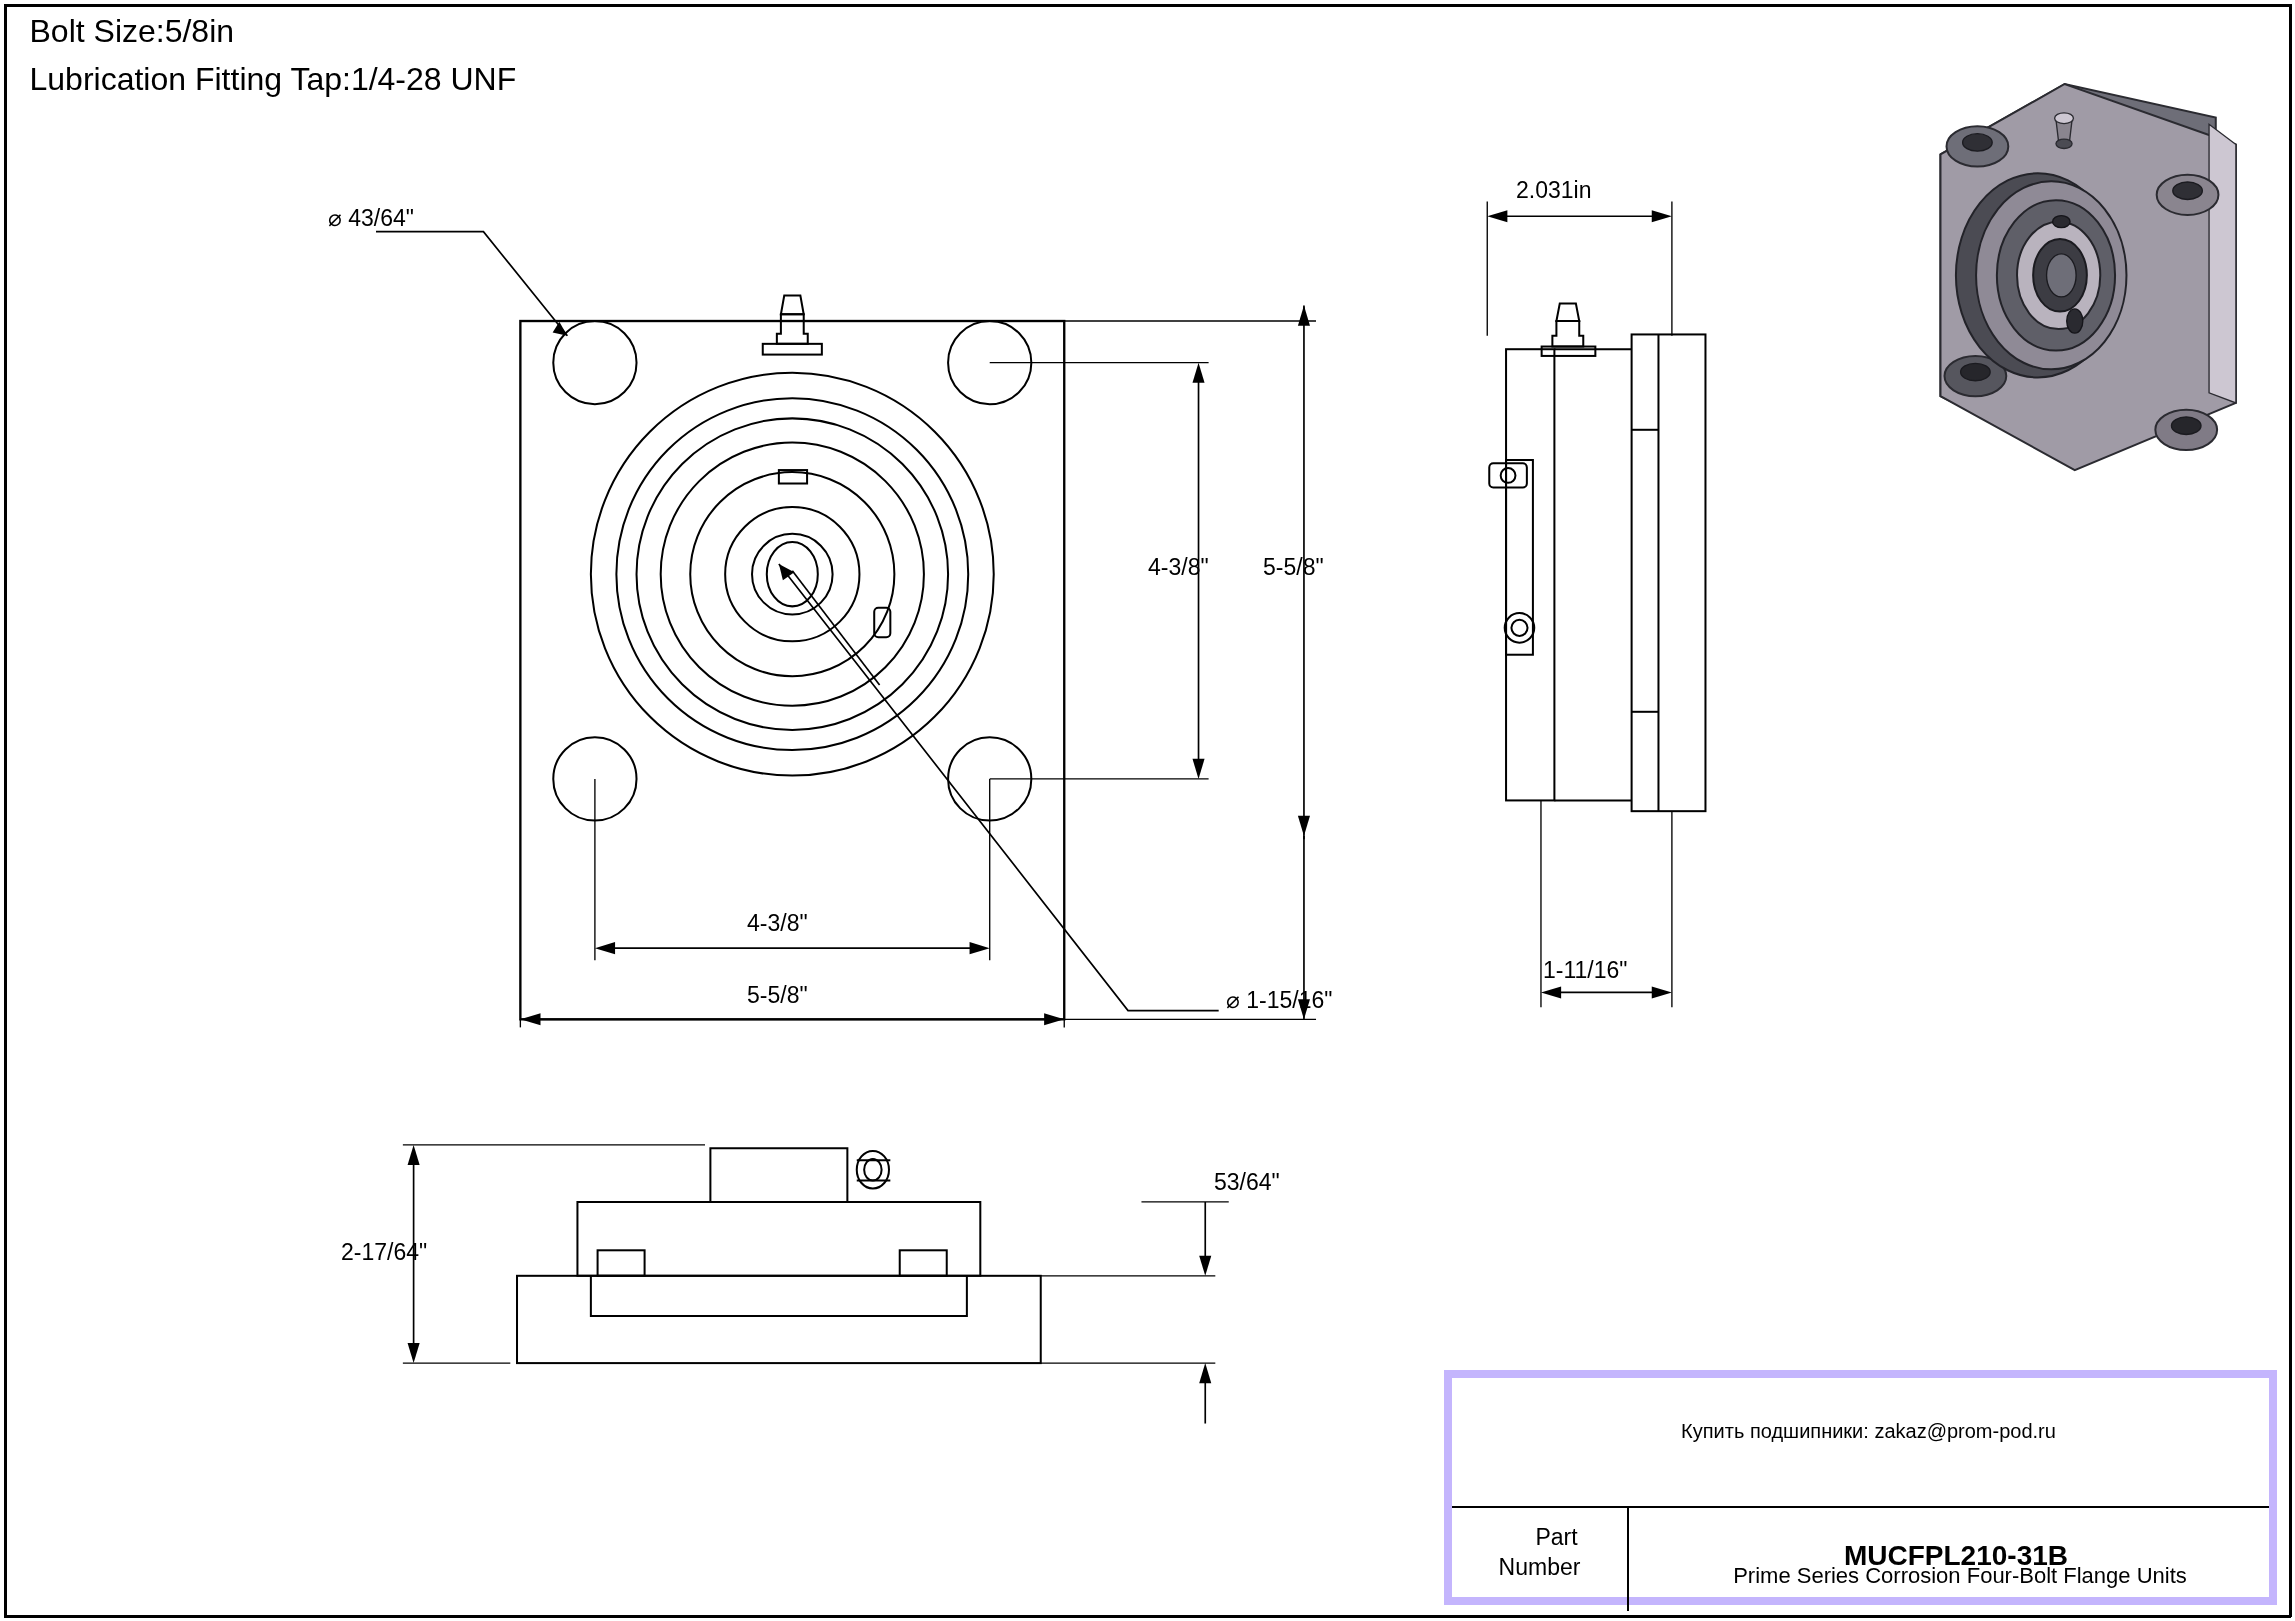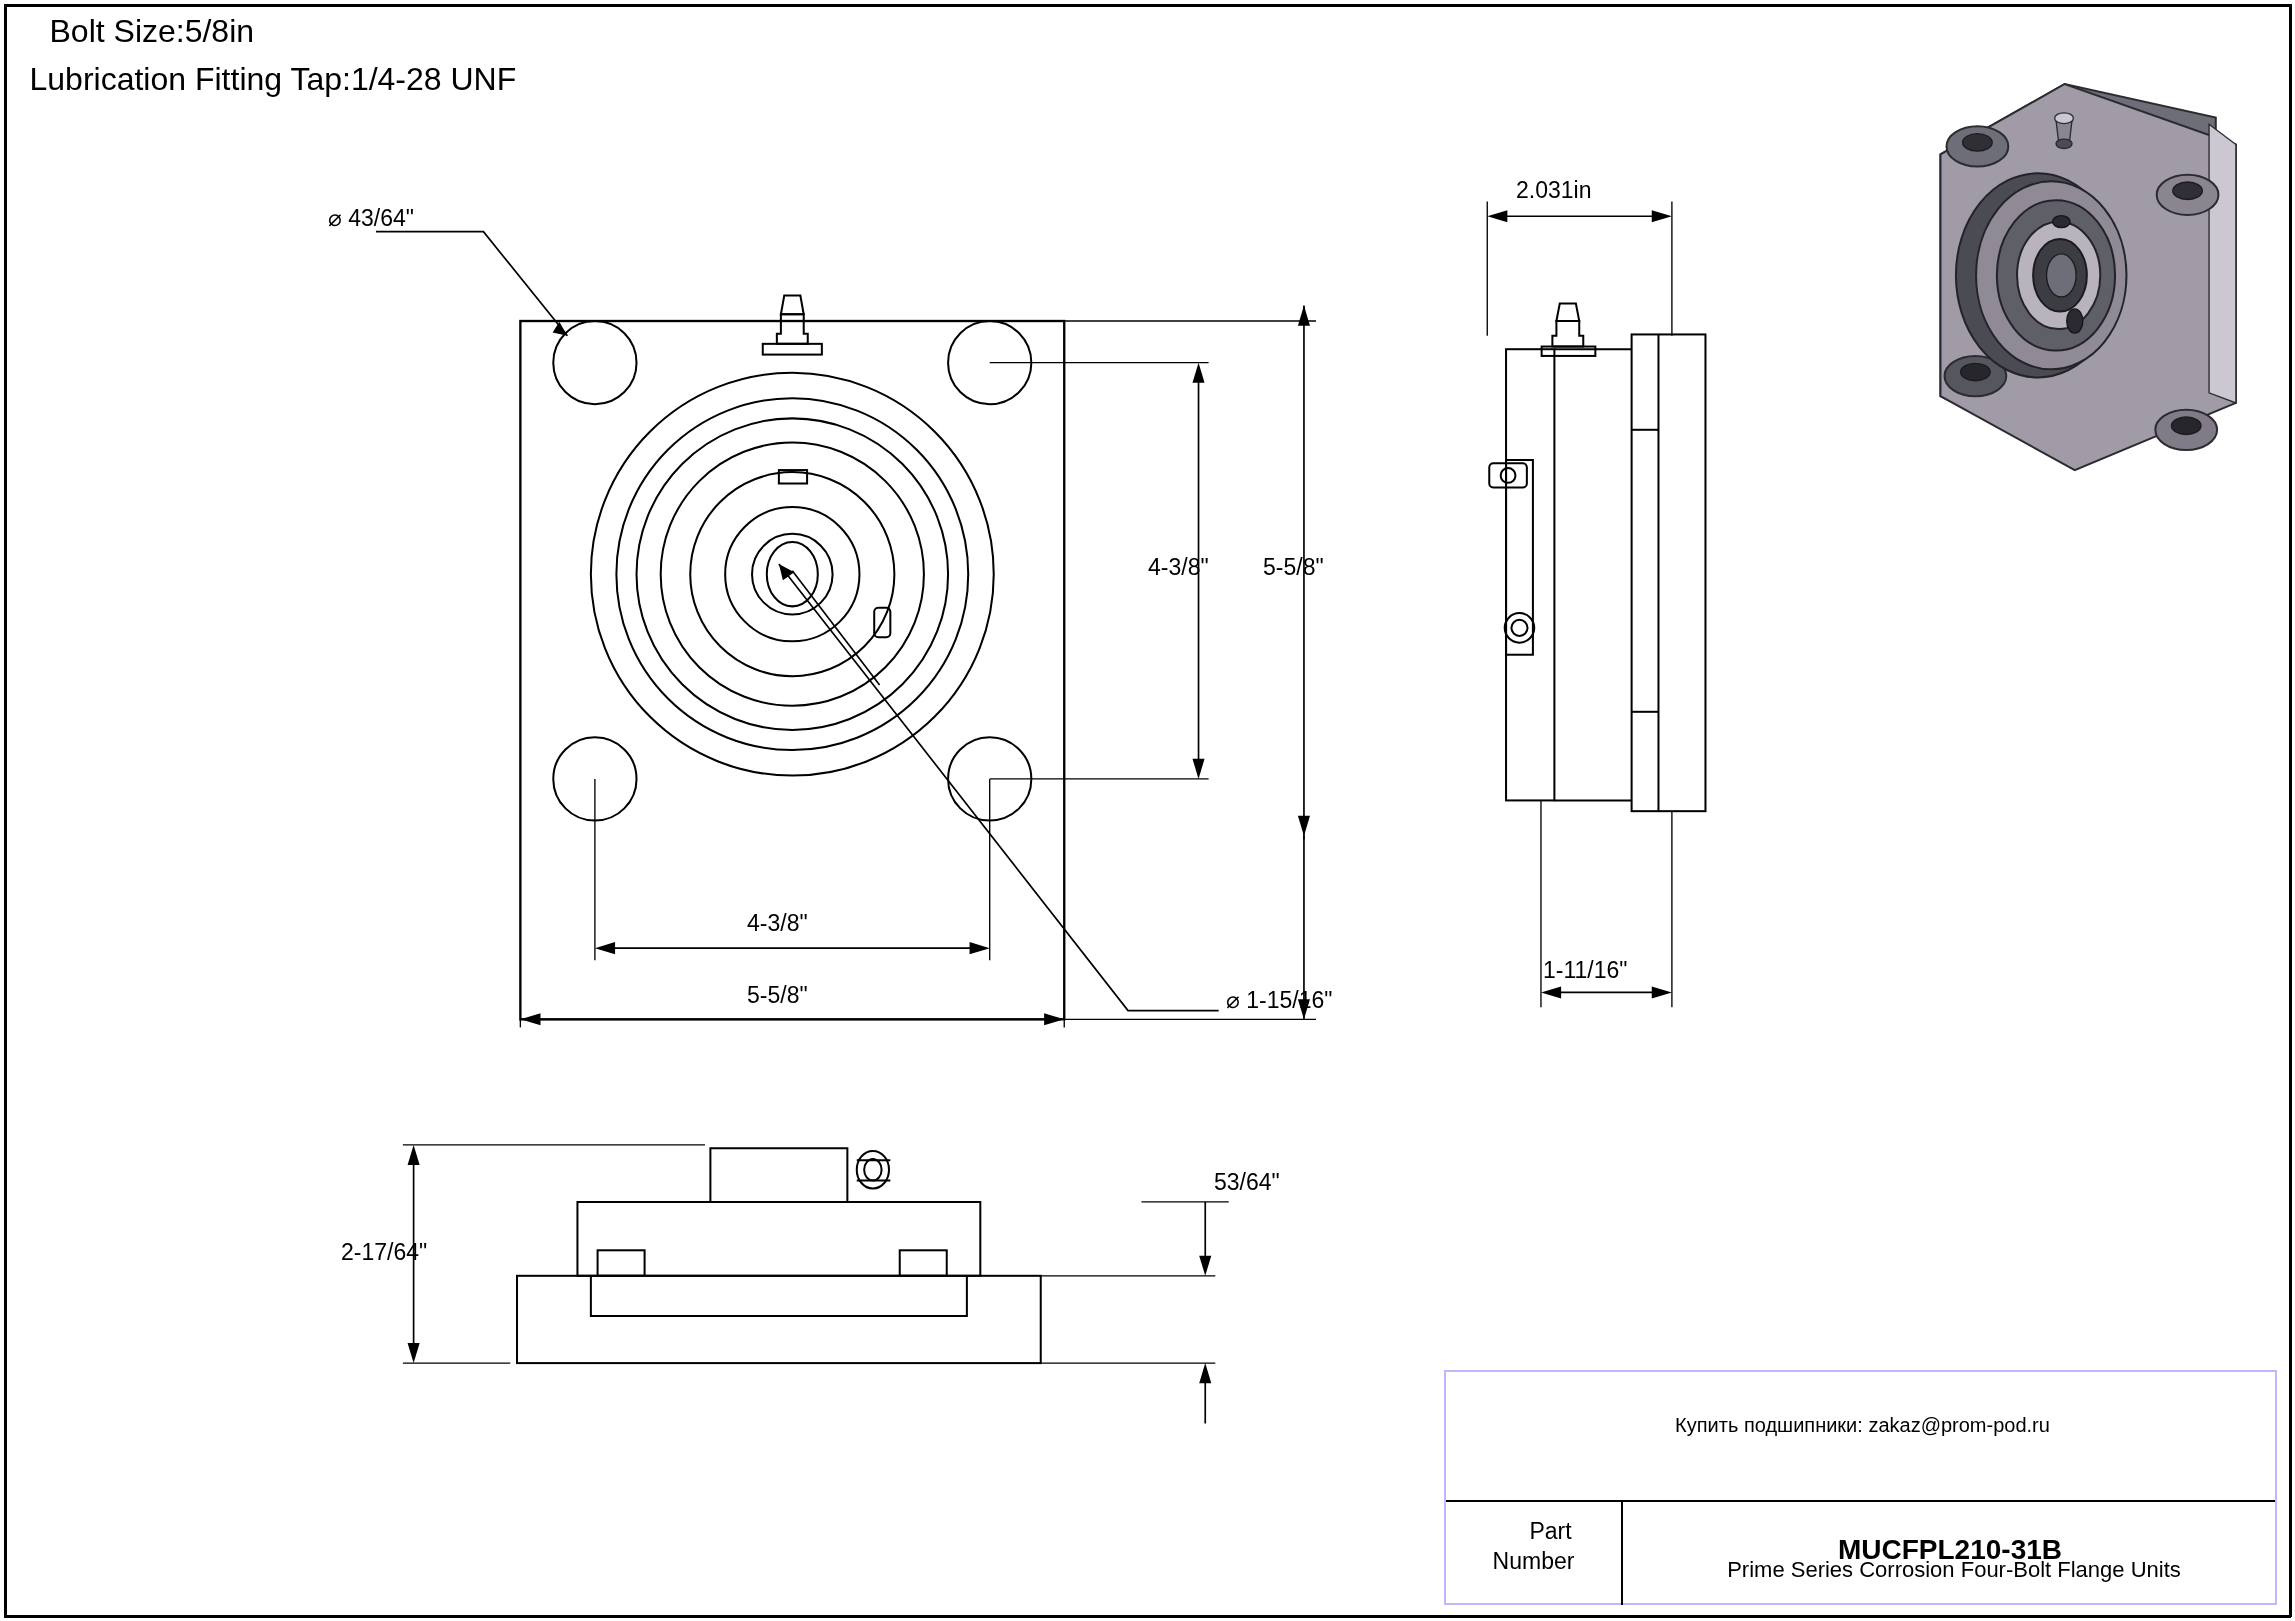--- a/index.html
+++ b/index.html
@@ -37,21 +37,21 @@
   svg.layer {
     position: absolute;
     left: 0;
     top: 0;
     width: 2295px;
     height: 1621px;
     pointer-events: none;
   }
   .tb {
     position: absolute;
-    border: 2px solid #c4b5fd;
+    border: 8px solid #c4b5fd;
     box-sizing: border-box;
   }
   .tb-text {
     position: absolute;
     white-space: pre;
     text-align: center;
   }
   #titleblock {
     left: 1444px;
     top: 1370px;
@@ -75,21 +75,21 @@
 </head>
 <body>
 
 <div id="sheet">
 
   <div class="border-line" style="left:4px;  top:4px;   width:2287px; height:2.7px;"></div>
   <div class="border-line" style="left:4px;  top:1615px;width:2287px; height:2.7px;"></div>
   <div class="border-line" style="left:4px;  top:4px;   width:2.7px;   height:1613px;"></div>
   <div class="border-line" style="left:2289px;top:4px;  width:2.7px;   height:1613px;"></div>
 
-  <div class="hdr" style="left:29.5px; top:12px;margin-left:20px;">Bolt Size:5/8in</div>
+  <div class="hdr" style="left:29.5px; top:12px;">Bolt Size:5/8in</div>
   <div class="hdr" style="left:29.5px; top:52px;margin-top:8px;">Lubrication Fitting Tap:1/4-28 UNF</div>
 
   <svg class="layer" viewBox="0 0 3418 2414">
     <g fill="none" stroke="#000000" stroke-width="3">
 
       <rect x="775" y="478" width="810" height="1040" stroke-width="3.5"></rect>
 
       <circle cx="886" cy="540" r="62"></circle>
       <circle cx="1474" cy="540" r="62"></circle>
       <circle cx="886" cy="1160" r="62"></circle>

